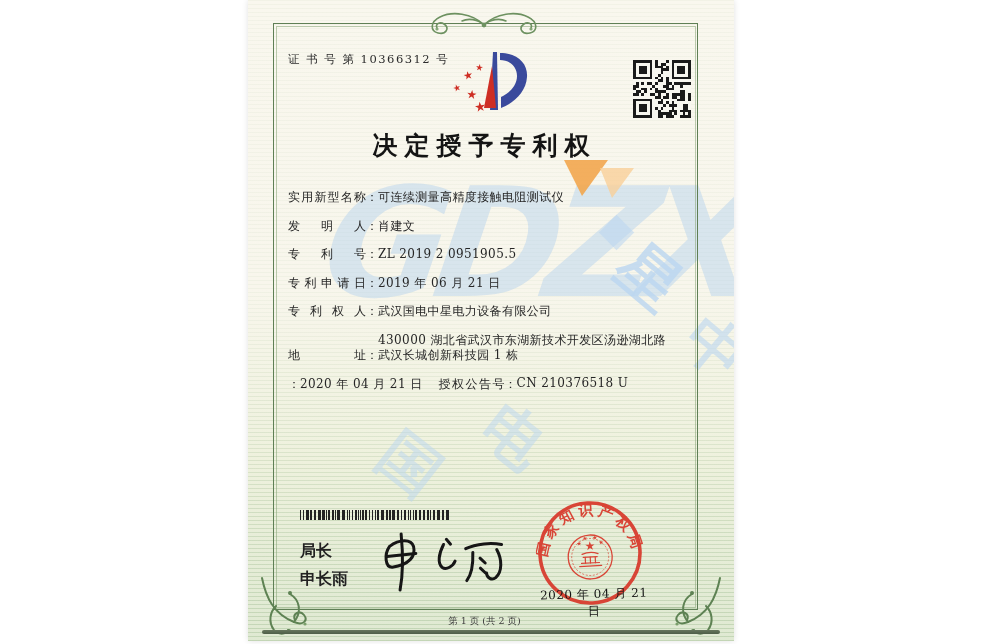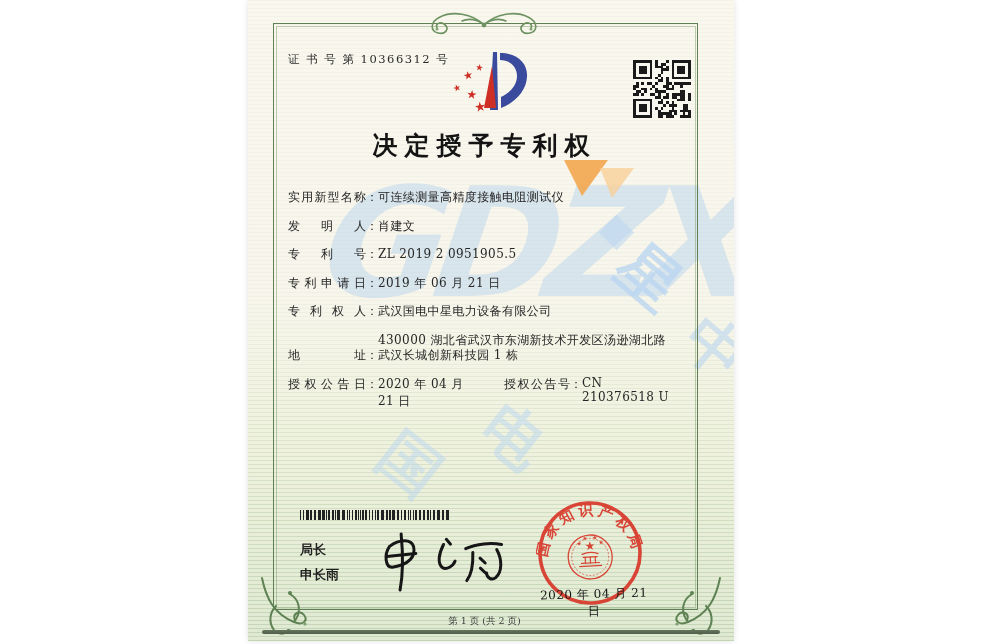--- a/index.html
+++ b/index.html
@@ -38,21 +38,21 @@
   .lab{display:inline-block;width:78px;text-align:justify;text-align-last:justify;flex:0 0 78px;}
   .col{flex:0 0 auto;}
   .val{letter-spacing:.4px;}
   .grant-row{display:flex;margin-top:2px;}
   .grant-row .pair{display:flex;}
   .legal{position:absolute;left:40px;top:386px;width:380px;font-size:11px;font-style:italic;
          line-height:15.2px;letter-spacing:.8px;color:#323232;}
   .legal p{margin:0;text-indent:2em;}
   .barcode{position:absolute;left:52px;top:510px;}
   .officer{position:absolute;left:52px;top:541px;font-family:"DejaVu Sans","Liberation Sans",sans-serif;
-         font-weight:bold;font-size:13px;color:#222;}
+         font-weight:bold;font-size:16px;color:#222;}
   .officer div{margin-bottom:7px;}
   .signature{position:absolute;left:126px;top:522px;transform:rotate(-2deg);}
   .seal{position:absolute;left:288px;top:499px;transform:rotate(-3deg);opacity:.93;}
   .seal-date{position:absolute;left:290px;top:586px;width:112px;text-align:center;font-size:12px;
          color:#131313;letter-spacing:.5px;transform:rotate(-1.5deg);}
   .footer{position:absolute;left:25px;width:423px;top:615px;text-align:center;font-size:9.5px;color:#3a3a3a;}
   .bottom-edge{position:absolute;left:14px;right:14px;top:630px;height:4px;z-index:5;
          background:linear-gradient(180deg,#66765d,#4e5e48);border-radius:2px;}
   .ornament-top{position:absolute;left:146px;top:8px;z-index:5;}
   .flourish{position:absolute;z-index:5;}
@@ -292,25 +292,24 @@
           <span class="col">：</span>
           <span class="val">武汉国电中星电力设备有限公司</span>
       </div>
       <div class="row">
         <span class="lab">地址</span>
           <span class="col">：</span>
           <span class="val">430000 湖北省武汉市东湖新技术开发区汤逊湖北路武汉长城创新科技园 1 栋</span>
       </div>
       <div class="grant-row">
         <span class="pair">
-          <span class="lab">授权公告日</span>
             <span class="col">：</span>
             <span class="val">2020 年 04 月 21 日</span>
         </span>
-        <span class="pair" style="margin-left:30px;justify-content:flex-end;">
+        <span class="pair" style="margin-left:16px;justify-content:flex-end;">
           <span class="lab" style="width:66px;flex-basis:66px;">授权公告号</span>
             <span class="col">：</span>
             <span class="val">CN 210376518 U</span>
         </span>
       </div>
     </div>
 
 
     <svg class="barcode" id="barcode" width="152" height="10" viewBox="0 0 152 10" shape-rendering="crispEdges">
         <rect x="0" y="0" width="1" height="10" fill="#222"></rect>

